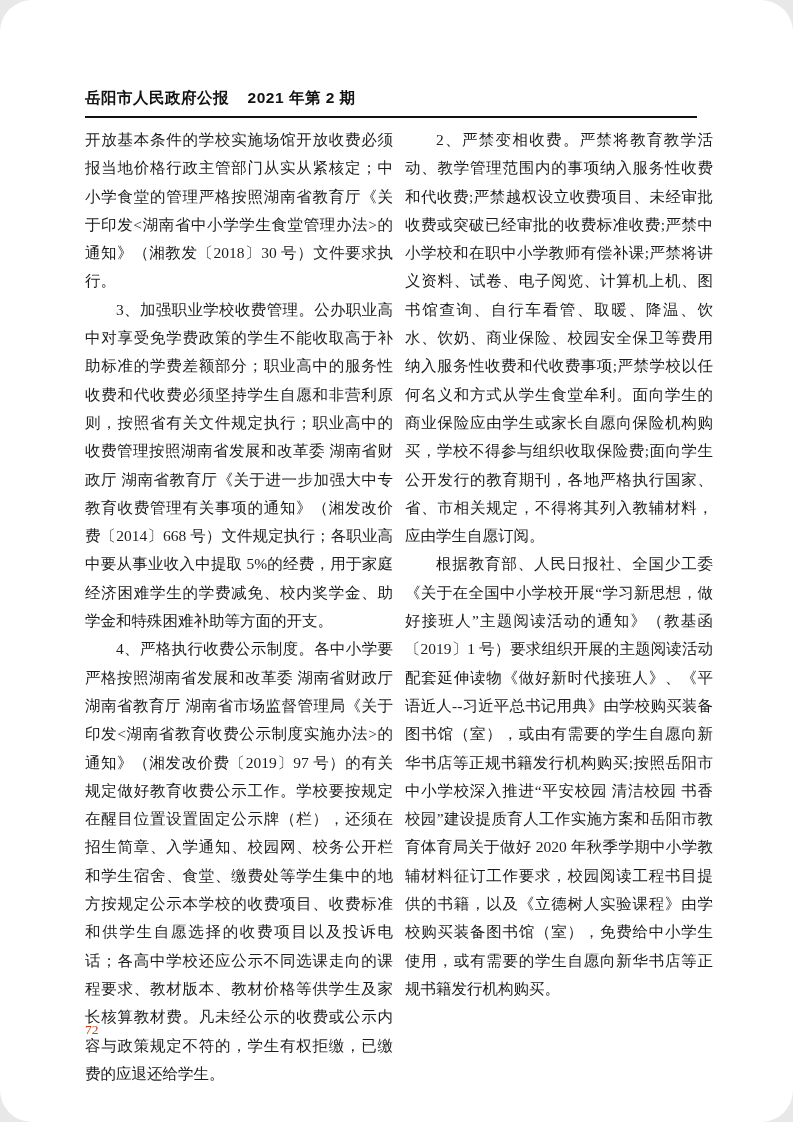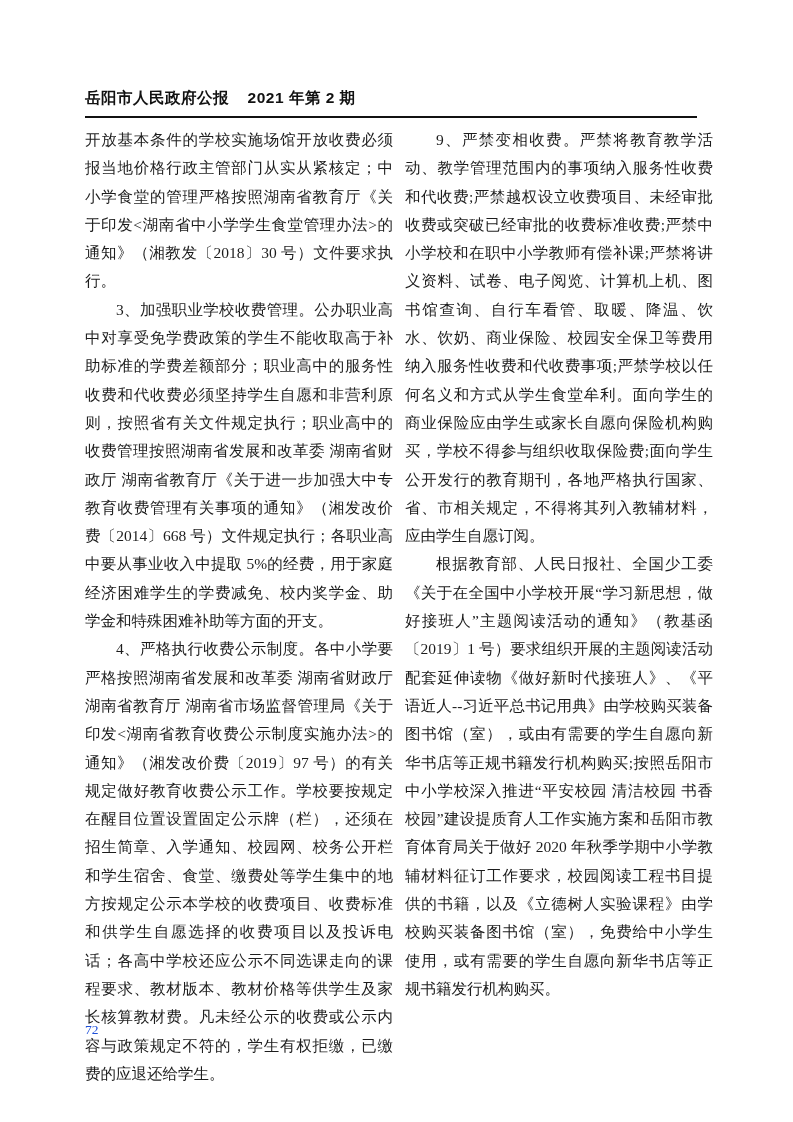--- a/index.html
+++ b/index.html
@@ -4,20 +4,21 @@
 <style>
   html,body{margin:0;padding:0;background:#e8e8e8;}
   .page{
     position:relative;
     width:793px;height:1122px;
     background:#ffffff;
     margin:0 auto;
     font-family:"Liberation Serif","DejaVu Serif",serif;
     color:#1c1c1c;
     overflow:hidden;
+    border-radius:32px;
   }
   .header{
     position:absolute;
     left:85px;top:88px;
     font-family:"Liberation Sans","DejaVu Sans",sans-serif;
     font-weight:bold;
     font-size:15.5px;
     letter-spacing:0.5px;
     white-space:nowrap;
     color:#111;
@@ -46,41 +47,41 @@
     text-indent:2em;
     text-align:justify;
     text-justify:inter-ideograph;
     word-break:break-all;
   }
   .para.no-indent{text-indent:0;font-family:Liberation Serif, serif;}
   .page-number{
     position:absolute;
     left:85px;top:1022px;
     font-size:13.5px;
-    color:#1d4ed8;
+    color:#c2410c;
   }
 </style>
 </head>
 <body>
 
 <div class="page">
 
   <div class="header">
     <span>岳阳市人民政府公报</span><span class="issue">2021 年第 2 期</span>
   </div>
 
   <div class="rule"></div>
 
   <div class="columns">
     <div class="col">
         <p class="para no-indent">开放基本条件的学校实施场馆开放收费必须报当地价格行政主管部门从实从紧核定；中小学食堂的管理严格按照湖南省教育厅《关于印发&lt;湖南省中小学学生食堂管理办法&gt;的通知》（湘教发〔2018〕30 号）文件要求执行。</p>
         <p class="para">3、加强职业学校收费管理。公办职业高中对享受免学费政策的学生不能收取高于补助标准的学费差额部分；职业高中的服务性收费和代收费必须坚持学生自愿和非营利原则，按照省有关文件规定执行；职业高中的收费管理按照湖南省发展和改革委 湖南省财政厅 湖南省教育厅《关于进一步加强大中专教育收费管理有关事项的通知》（湘发改价费〔2014〕668 号）文件规定执行；各职业高中要从事业收入中提取 5%的经费，用于家庭经济困难学生的学费减免、校内奖学金、助学金和特殊困难补助等方面的开支。</p>
         <p class="para">4、严格执行收费公示制度。各中小学要严格按照湖南省发展和改革委 湖南省财政厅 湖南省教育厅 湖南省市场监督管理局《关于印发&lt;湖南省教育收费公示制度实施办法&gt;的通知》（湘发改价费〔2019〕97 号）的有关规定做好教育收费公示工作。学校要按规定在醒目位置设置固定公示牌（栏），还须在招生简章、入学通知、校园网、校务公开栏和学生宿舍、食堂、缴费处等学生集中的地方按规定公示本学校的收费项目、收费标准和供学生自愿选择的收费项目以及投诉电话；各高中学校还应公示不同选课走向的课程要求、教材版本、教材价格等供学生及家长核算教材费。凡未经公示的收费或公示内容与政策规定不符的，学生有权拒缴，已缴费的应退还给学生。</p>
       </div>
     <div class="col">
-        <p class="para">9、严禁变相收费。严禁将教育教学活动、教学管理范围内的事项纳入服务性收费和代收费;严禁越权设立收费项目、未经审批收费或突破已经审批的收费标准收费;严禁中小学校和在职中小学教师有偿补课;严禁将讲义资料、试卷、电子阅览、计算机上机、图书馆查询、自行车看管、取暖、降温、饮水、饮奶、商业保险、校园安全保卫等费用纳入服务性收费和代收费事项;严禁学校以任何名义和方式从学生食堂牟利。面向学生的商业保险应由学生或家长自愿向保险机构购买，学校不得参与组织收取保险费;面向学生公开发行的教育期刊，各地严格执行国家、省、市相关规定，不得将其列入教辅材料，应由学生自愿订阅。</p>
+        <p class="para">2、严禁变相收费。严禁将教育教学活动、教学管理范围内的事项纳入服务性收费和代收费;严禁越权设立收费项目、未经审批收费或突破已经审批的收费标准收费;严禁中小学校和在职中小学教师有偿补课;严禁将讲义资料、试卷、电子阅览、计算机上机、图书馆查询、自行车看管、取暖、降温、饮水、饮奶、商业保险、校园安全保卫等费用纳入服务性收费和代收费事项;严禁学校以任何名义和方式从学生食堂牟利。面向学生的商业保险应由学生或家长自愿向保险机构购买，学校不得参与组织收取保险费;面向学生公开发行的教育期刊，各地严格执行国家、省、市相关规定，不得将其列入教辅材料，应由学生自愿订阅。</p>
         <p class="para">根据教育部、人民日报社、全国少工委《关于在全国中小学校开展“学习新思想，做好接班人”主题阅读活动的通知》（教基函〔2019〕1 号）要求组织开展的主题阅读活动配套延伸读物《做好新时代接班人》、《平语近人--习近平总书记用典》由学校购买装备图书馆（室），或由有需要的学生自愿向新华书店等正规书籍发行机构购买;按照岳阳市中小学校深入推进“平安校园 清洁校园 书香校园”建设提质育人工作实施方案和岳阳市教育体育局关于做好 2020 年秋季学期中小学教辅材料征订工作要求，校园阅读工程书目提供的书籍，以及《立德树人实验课程》由学校购买装备图书馆（室），免费给中小学生使用，或有需要的学生自愿向新华书店等正规书籍发行机构购买。</p>
       </div>
   </div>
 
   <div class="page-number">72</div>
 
 </div>
 
 </body></html>

